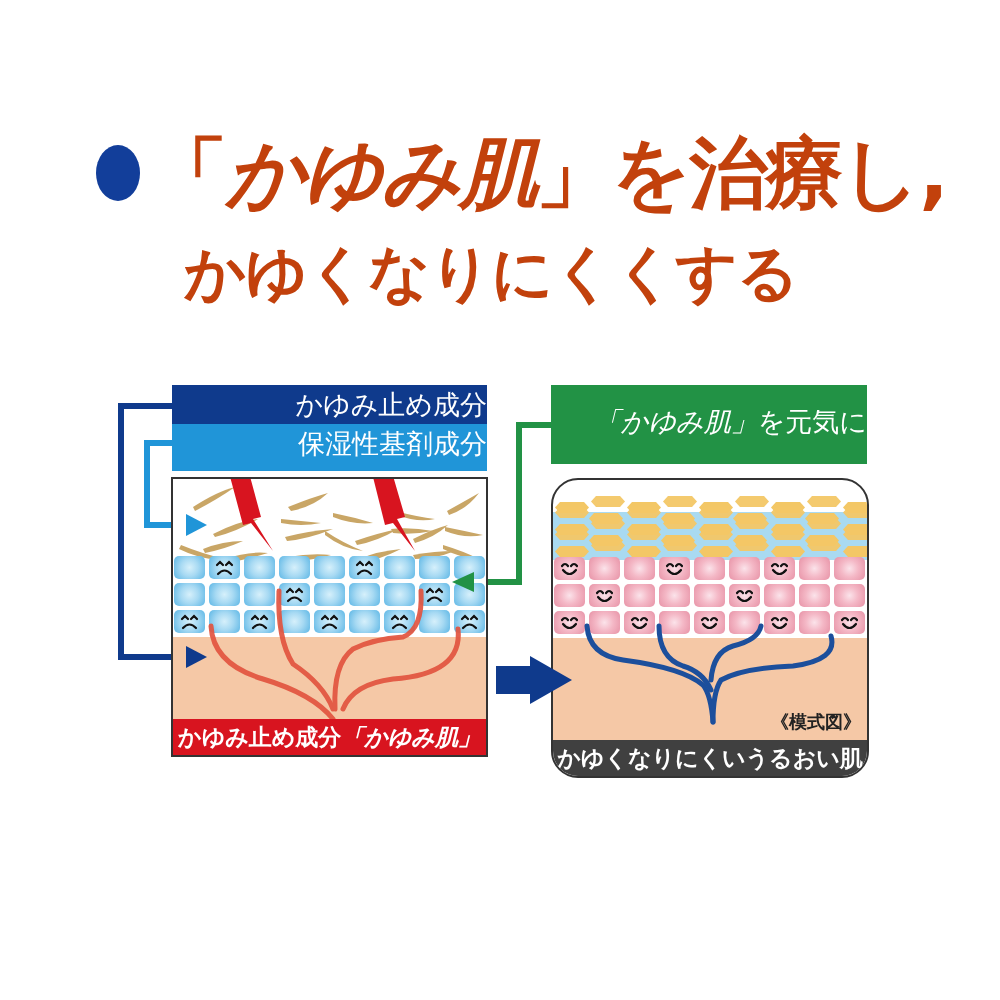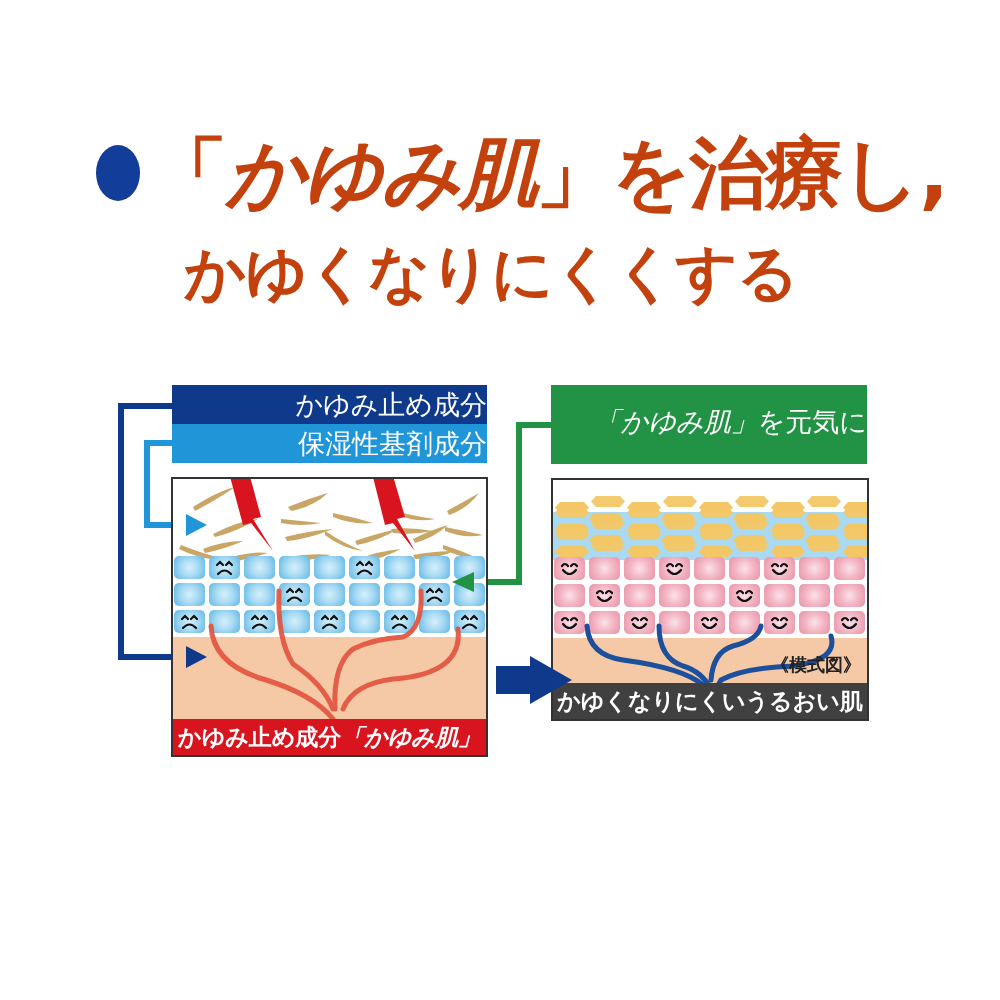--- a/index.html
+++ b/index.html
@@ -4,26 +4,26 @@
 <style>
   html,body{margin:0;padding:0;background:#fff;}
   body{width:1000px;height:1000px;position:relative;overflow:hidden;font-family:"DejaVu Sans","Liberation Sans",sans-serif;}
   .headline{position:absolute;color:#c2410c;font-weight:bold;white-space:nowrap;}
   #hl1{left:96px;top:128px;font-size:78px;letter-spacing:-2px;line-height:90px;}
   #hl1 .bullet{display:inline-block;width:44px;height:56px;border-radius:50%;background:#123e9a;vertical-align:middle;margin-right:10px;position:relative;top:-6px;}
   #hl1 .em{font-style:italic;}
   #hl2{left:184px;top:228px;font-size:61px;letter-spacing:-1px;line-height:90px;}
   .hdr{position:absolute;color:#fff;font-weight:normal;text-align:right;white-space:nowrap;}
   #hdr-dark{left:172px;top:385px;width:315px;height:39px;background:#0f3a8c;font-size:27px;line-height:39px;}
-  #hdr-light{left:172px;top:424px;width:315px;height:39px;background:#2095d8;font-size:27px;line-height:39px;}
+  #hdr-light{left:172px;top:424px;width:315px;height:47px;background:#2095d8;font-size:27px;line-height:39px;}
   #hdr-green{left:551px;top:385px;width:316px;height:79px;background:#229245;font-size:27px;line-height:38px;padding-top:18px;box-sizing:border-box;}
   #hdr-green .em{font-style:italic;}
   .panel{position:absolute;border:2px solid #333;box-sizing:border-box;overflow:hidden;background:#fff;}
   #panel-left{left:171px;top:477px;width:317px;height:280px;}
-  #panel-right{left:551px;top:478px;width:318px;height:243px;}
+  #panel-right{left:551px;top:478px;width:318px;height:300px;border-radius:27px;}
   .dermis{position:absolute;left:0;right:0;top:158px;bottom:36px;background:#f5c8a6;}
   .caption{position:absolute;left:0;right:0;bottom:0;height:36px;color:#fff;font-weight:bold;font-size:23px;line-height:36px;text-align:center;white-space:nowrap;}
   #cap-left{background:#d8141f;}
   #cap-left .em{font-style:italic;}
   #cap-right{background:#404040;}
   .grid{position:absolute;left:1px;top:77px;display:grid;grid-template-columns:repeat(9,31px);grid-auto-rows:23px;column-gap:4px;row-gap:4px;}
   .cell{border-radius:5px;position:relative;}
   .cell.blue{background:radial-gradient(circle at 50% 50%,#d6f0fb 0%,#a8daf3 45%,#5cb6e5 100%);}
   .cell.pink{background:radial-gradient(circle at 50% 50%,#fbe3ea 0%,#f4b8c6 45%,#e792a6 100%);}
   .face{position:absolute;left:0;top:0;width:100%;height:100%;}

